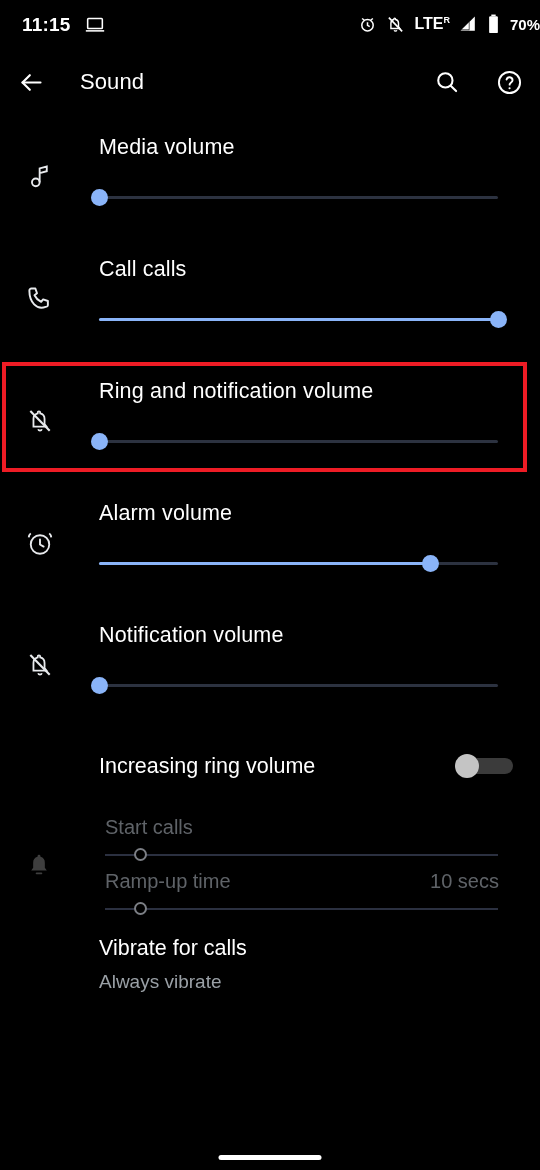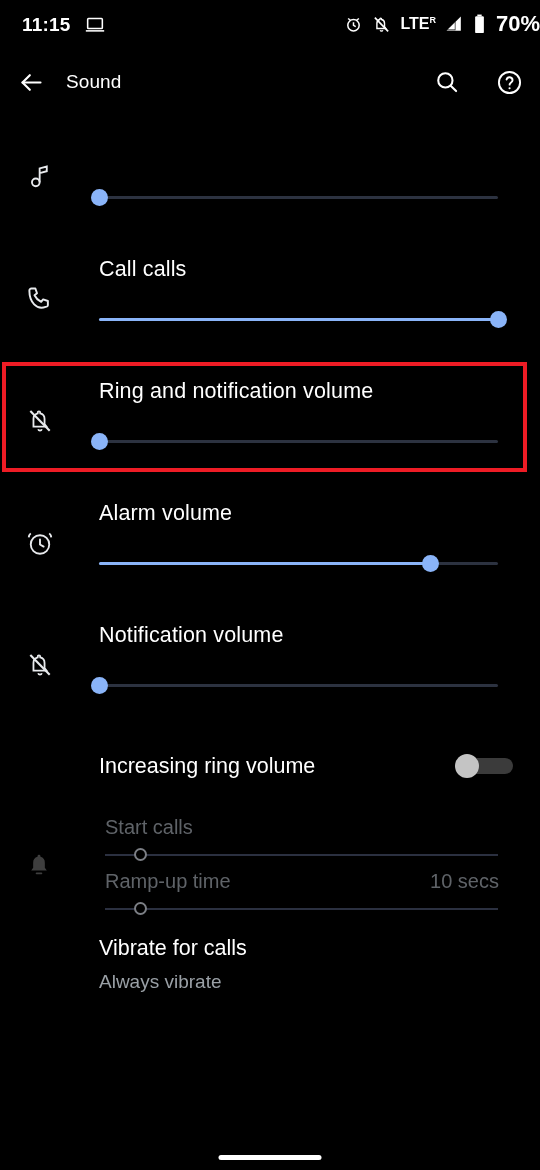--- a/index.html
+++ b/index.html
@@ -23,37 +23,37 @@
     font-size: 19px; font-weight: bold;
     letter-spacing: 0.2px;
     line-height: 1;
   }
   .status-left-icons { display: flex; align-items: center; margin-left: 13px; }
   .status-spacer { flex: 1 1 auto; }
   .status-right { display: flex; align-items: center; gap: 9px; }
   .status-right .txt {
     font-size: 16px; font-weight: bold; line-height: 1;
   }
-  .battery-pct { font-size: 22px; font-weight: bold; margin-left: 1px; line-height:1; }
+  .battery-pct { font-size: 15px; font-weight: bold; margin-left: 1px; line-height:1; }
   .lte-wrap { position: relative; display:flex; align-items:flex-end; }
   .lte-wrap .roam {
     font-size: 9px; font-weight: bold; position: relative; top: -7px; left: 0px;
   }
   .ico { display: inline-block; line-height: 0; }
 
   
   .appbar {
     position: absolute; top: 48px; left: 0;
     width: 540px; height: 68px;
     display: flex; align-items: center;
   }
   .appbar-back { width: 62px; display: flex; justify-content: center; align-items: center; cursor: pointer; }
   .appbar-title {
-    color: #ffffff; font-size: 19px; letter-spacing: 0.1px;
-    flex: 1 1 auto; margin-left: 4px;
+    color: #ffffff; font-size: 22px; letter-spacing: 0.1px;
+    flex: 1 1 auto; margin-left: 18px;
   }
   .appbar-action { width: 62px; display: flex; justify-content: center; align-items: center; cursor: pointer; }
 
   
   .content { position: absolute; top: 116px; left: 0; width: 540px; }
 
   .slider-row {
     position: relative;
     height: 122px;
     width: 540px;
@@ -255,20 +255,21 @@
 
 <div class="content">
 
   <div class="slider-row">
     <div class="row-icon">
       <svg width="28" height="28" viewBox="0 0 24 24" fill="none" stroke="#e8eaed" stroke-width="1.6">
         <circle cx="8.4" cy="16.6" r="3.3"></circle>
         <path d="M11.7 16.6V4.6l6.1-1.6v4.0l-6.1 1.6"></path>
       </svg>
     </div>
+    <div class="row-label">Media volume</div>
     <div class="slider-track-wrap">
       <div class="slider-track"></div>
       <div class="slider-fill" style="width:0%"></div>
       <div class="slider-thumb" style="left:0%"></div>
     </div>
   </div>
 
   <div class="slider-row">
     <div class="row-icon">
       <svg width="30" height="30" viewBox="0 0 24 24" fill="none" stroke="#e8eaed" stroke-width="1.55" stroke-linejoin="round">

